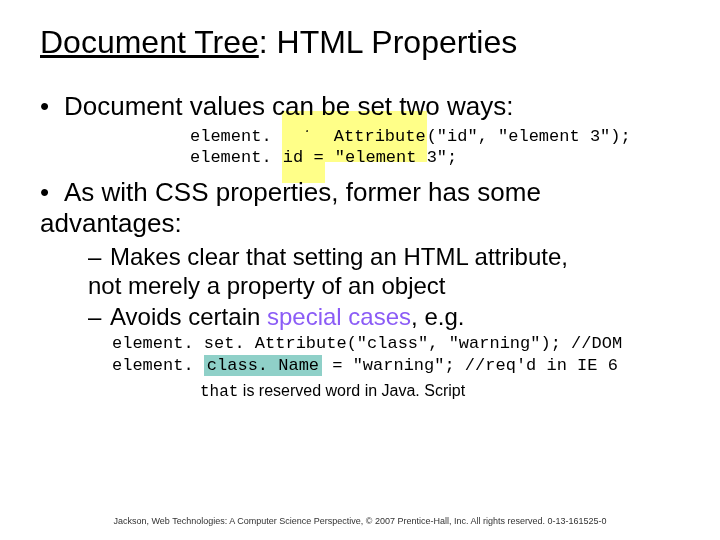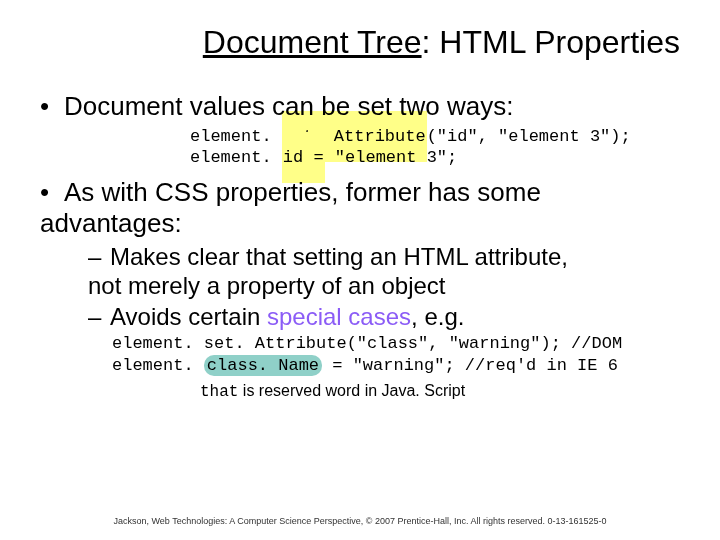--- a/index.html
+++ b/index.html
@@ -11,21 +11,21 @@
     background: #ffffff;
     color: #000000;
     position: relative;
     overflow: hidden;
   }
   .slide {
     padding: 20px 40px 0 40px;
   }
   .title {
     font-size: 32px;
-    text-align: right;
+    text-align: left;
     margin: 4px 0 30px 0;
     font-weight: normal;
   }
   .title .u {
     text-decoration: underline;
   }
   .bullet1 {
     font-size: 26px;
     margin: 6px 0 4px 0;
     padding-left: 24px;
@@ -68,21 +68,21 @@
   }
   .hl-yellow {
     background: #ffff88;
     padding: 16px 1px;
   }
   .hl-red {
     color: #8b5cf6;
   }
   .hl-teal {
     background: #8fd0c8;
-    border-radius: 10px;
+    border-radius: 0;
     padding: 0 3px;
     display: inline-block;
   }
   .note {
     font-family: "Courier New", monospace;
     font-size: 16px;
     margin: 6px 0 0 160px;
   }
   .note .rest {
     font-family: Liberation Sans, sans-serif;

